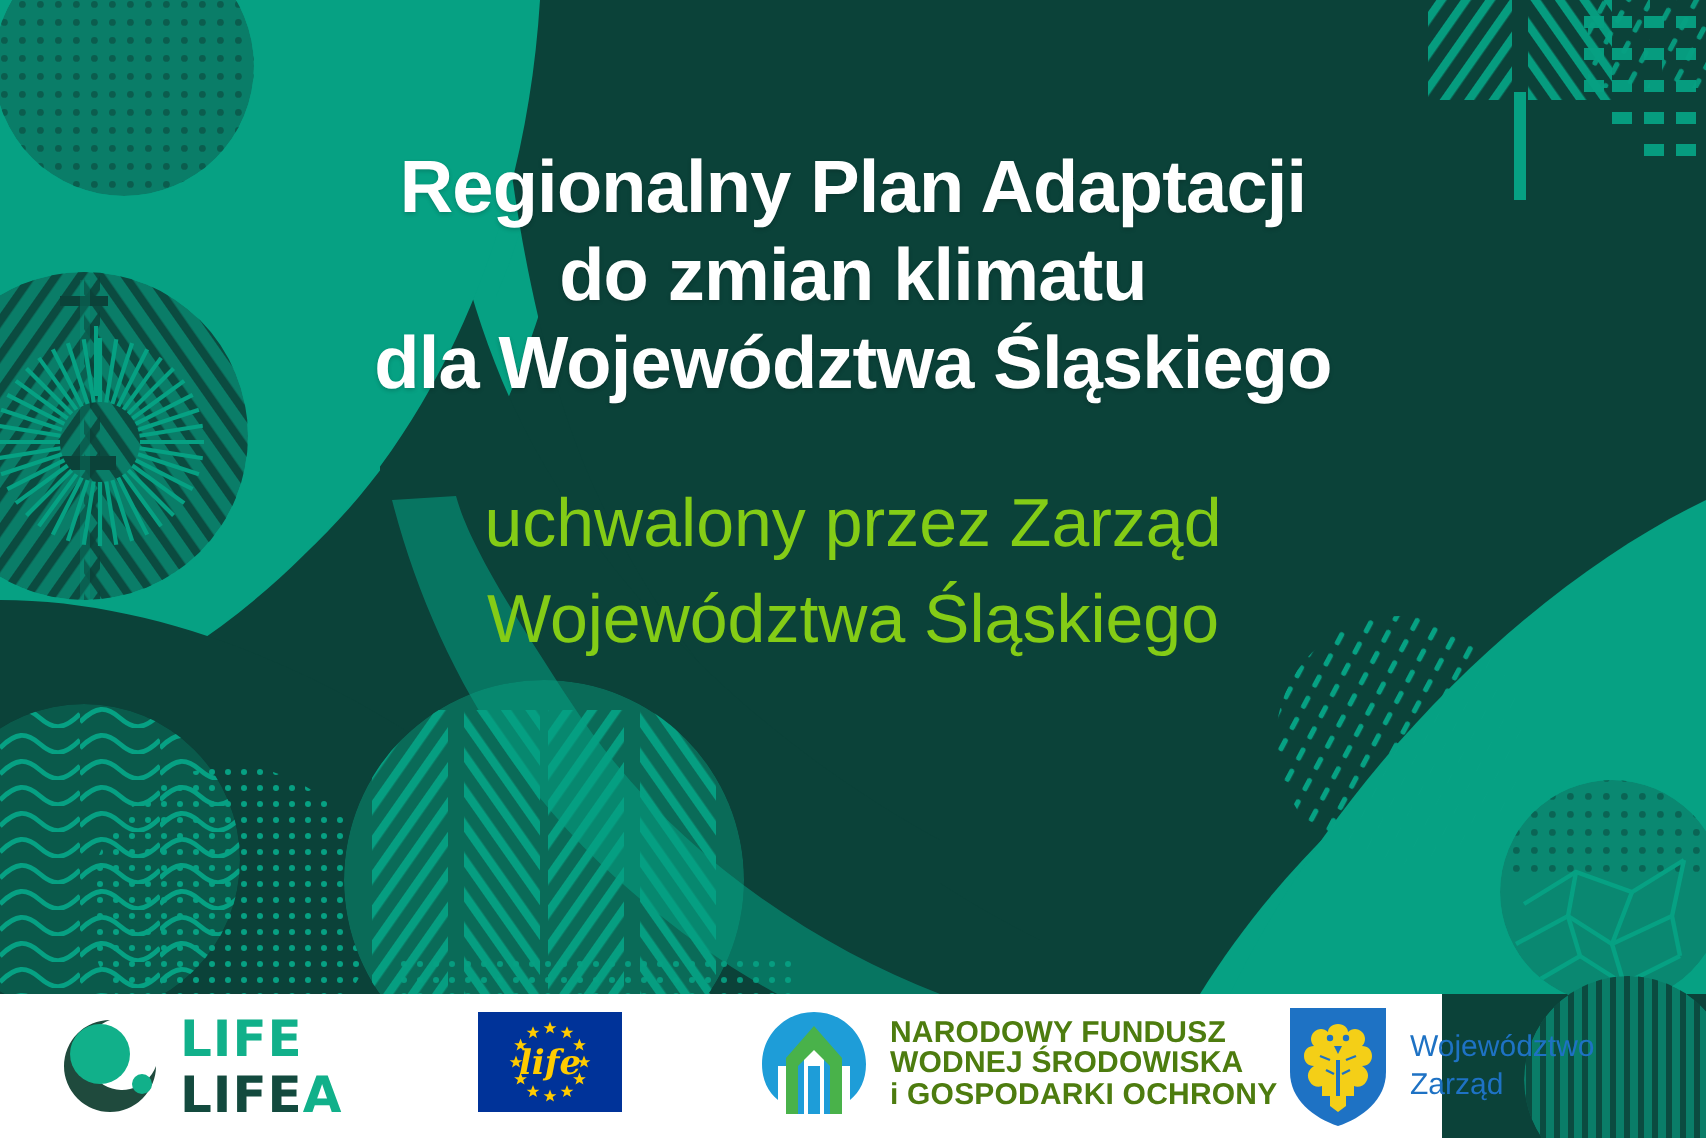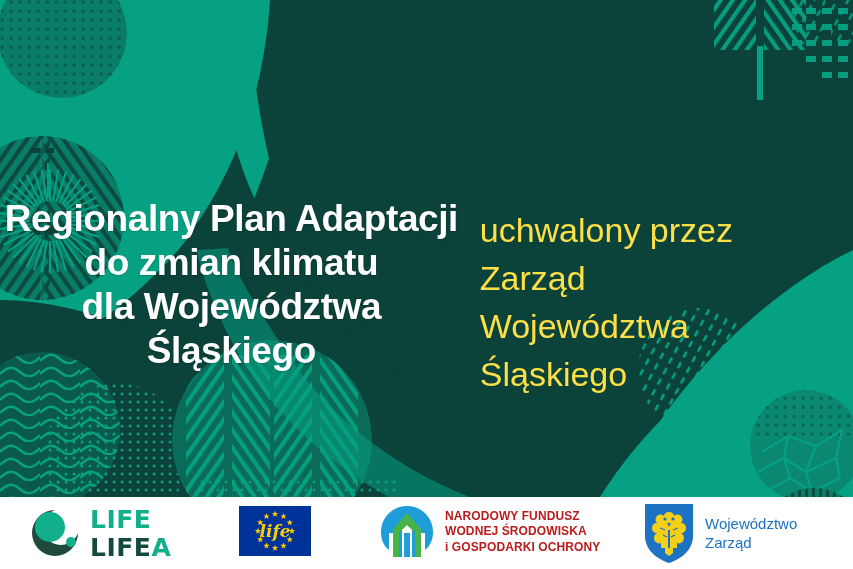--- a/index.html
+++ b/index.html
@@ -9,37 +9,37 @@
     background:#0b4239;
   }
   .slide{position:relative;width:853px;height:569px;overflow:hidden;background:#0b4239;}
 
   
   .bg{position:absolute;inset:0;width:853px;height:569px;}
 
   
   .content{
     position:absolute;left:0;top:0;width:853px;height:497px;
-    display:flex;flex-direction:row;align-items:center;
+    display:flex;flex-direction:column;align-items:center;
     box-sizing:border-box;padding-top:72px;
     z-index:6;pointer-events:none;
   }
   .title{
     color:#ffffff;font-weight:bold;font-size:37px;line-height:44px;
     text-align:center;letter-spacing:-0.4px;margin:0;
     text-shadow:0 1px 2px rgba(0,0,0,.18);
   }
   .subtitle{
-    color:#fde047;font-weight:normal;font-size:34px;line-height:48px;
-    letter-spacing:0px;margin:17px;padding-top:34px;
+    color:#84cc16;font-weight:normal;font-size:34px;line-height:48px;
+    text-align:center;letter-spacing:0px;margin:0;padding-top:34px;
   }
 
   
   .footer{
-    position:absolute;left:0;top:497px;width:853px;height:72px;
+    position:absolute;left:0;top:497px;width:721px;height:72px;
     background:#ffffff;z-index:8;
     display:flex;align-items:center;
   }
   .logo{display:flex;align-items:center;}
   .logo-life{position:absolute;left:26px;top:6px;}
   .logo-eu{position:absolute;left:239px;top:9px;}
   .logo-nfos{position:absolute;left:378px;top:6px;}
   .logo-wojew{position:absolute;left:643px;top:5px;}
 
   .lf-text{margin-left:6px;line-height:1;}
@@ -48,21 +48,21 @@
     color:#11b08a;letter-spacing:0.5px;display:block;
   }
   .lf-coal{
     font-family:"DejaVu Sans",sans-serif;font-weight:bold;font-size:25px;
     letter-spacing:0.5px;display:block;margin-top:3px;color:#134a3e;
   }
   .lf-coal .accent{color:#11b08a;}
 
   .nfos-text{
     margin-left:9px;font-family:"Liberation Sans",sans-serif;
-    font-weight:bold;font-size:12px;line-height:15.5px;color:#b91c1c;
+    font-weight:bold;font-size:15px;line-height:15.5px;color:#4d7c0f;
     letter-spacing:0.1px;white-space:nowrap;
   }
   .woj-text{
     margin-left:10px;font-family:"Liberation Sans",sans-serif;
     font-weight:normal;font-size:15px;line-height:19px;color:#1e72c4;
     white-space:nowrap;
   }
 </style>
 </head>
 <body>

